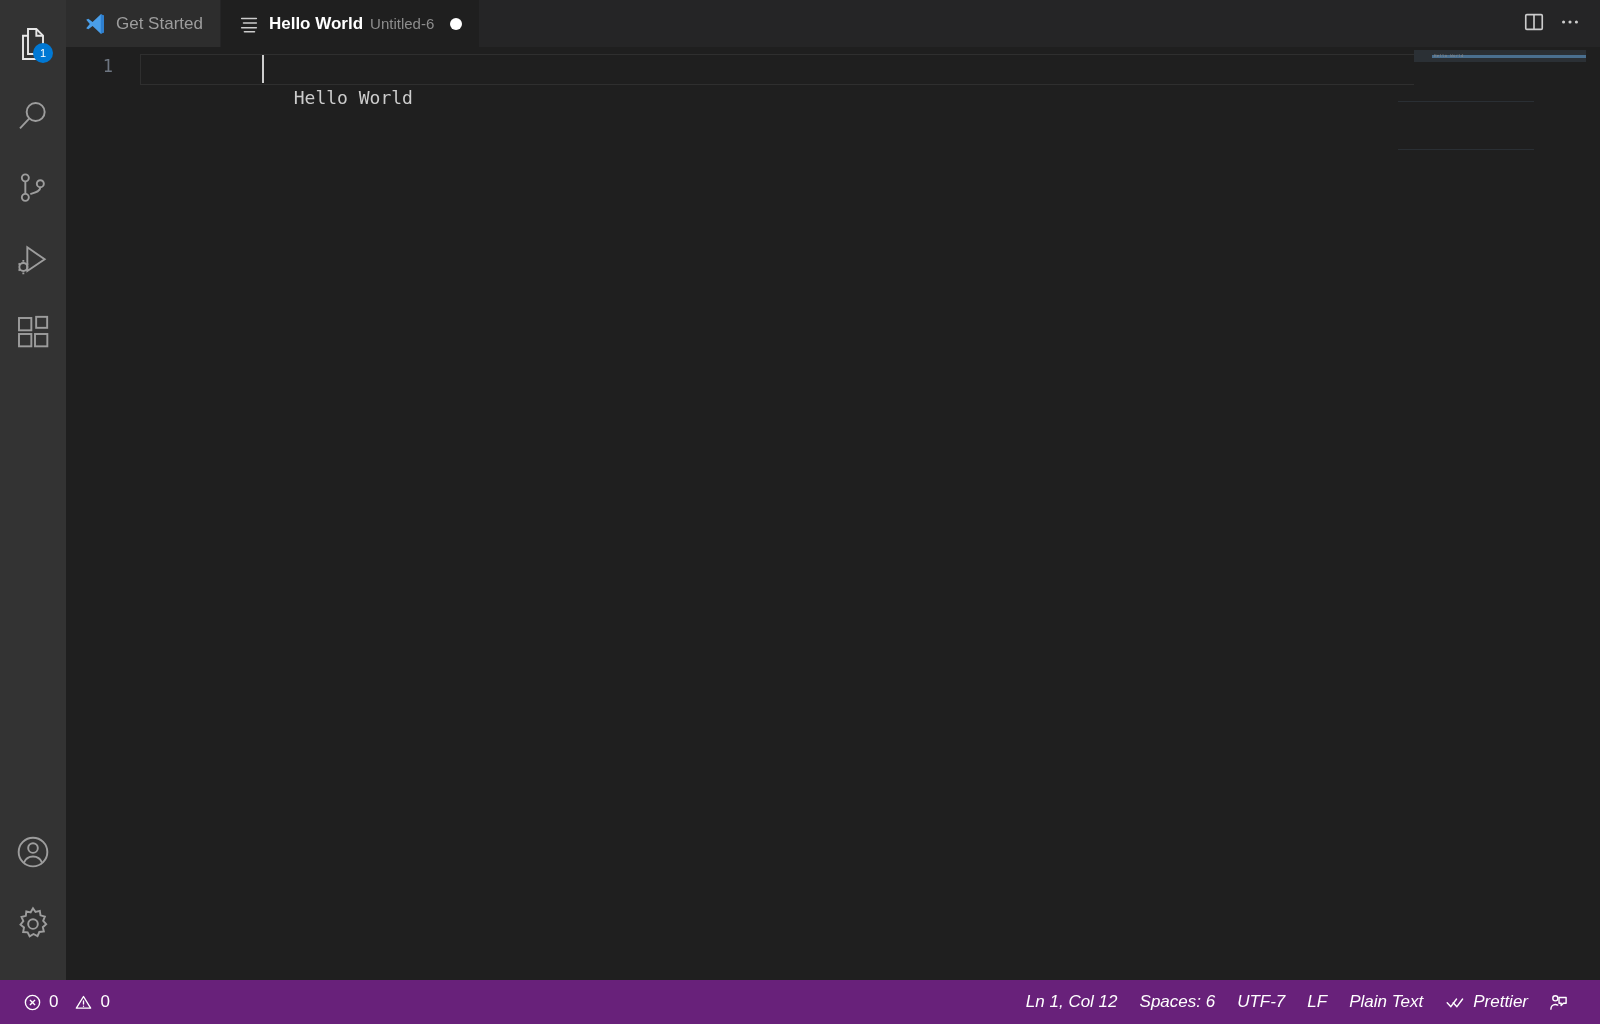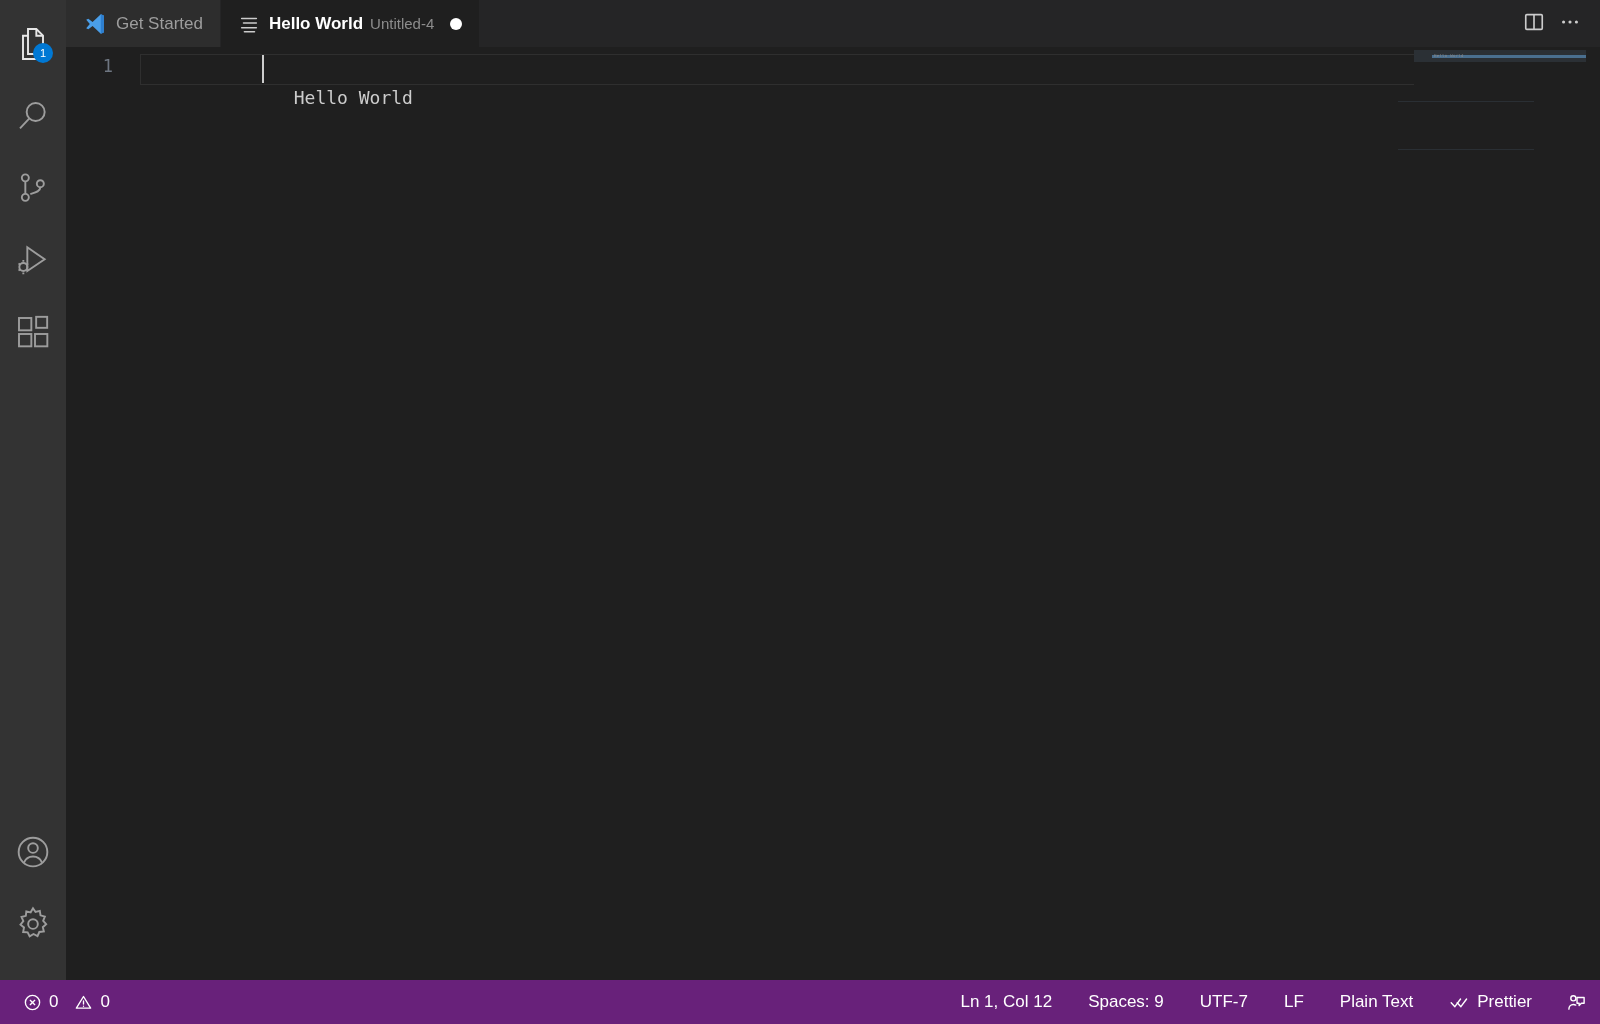--- a/index.html
+++ b/index.html
@@ -130,21 +130,21 @@
 
   
   .statusbar {
     height:44px; flex:0 0 44px;
     background:#68217a;
     display:flex; align-items:center;
     color:#ffffff; font-size:17px;
     padding:0 0 0 14px;
   }
   .sb-left { display:flex; align-items:center; gap:14px; }
-  .sb-right { margin-left:auto; display:flex; align-items:center; gap:14px; padding-right:4px; }
+  .sb-right { margin-left:auto; display:flex; align-items:center; gap:0; padding-right:22px;font-style:italic; }
   .sb-item { display:flex; align-items:center; gap:7px; padding:0 11px; height:44px; line-height:44px; }
   .sb-item.tight { padding:0 9px; }
   .sb-icon { display:flex; align-items:center; }
   .sb-text { font-size:17px; white-space:nowrap; }
 </style>
 </head>
 <body>
 
 <div id="app">
 
@@ -247,21 +247,21 @@
           <div class="tab active">
             <span class="tab-icon">
               <svg width="22" height="22" viewBox="0 0 24 24" stroke="#cccccc" stroke-width="1.7" stroke-linecap="round">
                 <path d="M4 6h16"></path>
                   <path d="M6 11h14"></path>
                   <path d="M4 16h16"></path>
                   <path d="M7 20.5h11"></path>
               </svg>
             </span>
             <span class="tab-label">Hello World</span>
-            <span class="tab-desc">Untitled-4</span>
+            <span class="tab-desc">Untitled-6</span>
             <span class="dirty-dot"></span>
           </div>
 
         </div>
 
         <div class="tabbar-actions">
           <div class="tb-btn">
             <span>
               <svg width="22" height="22" viewBox="0 0 24 24" fill="none" stroke="#cccccc" stroke-width="1.8">
                 <rect x="3" y="4" width="18" height="16" rx="1.2"></rect>
@@ -331,21 +331,21 @@
         </span>
         <span class="sb-text">0</span>
       </div>
     </div>
 
     <div class="sb-right">
       <div class="sb-item">
         <span class="sb-text">Ln 1, Col 12</span>
       </div>
       <div class="sb-item">
-        <span class="sb-text">Spaces: 9</span>
+        <span class="sb-text">Spaces: 6</span>
       </div>
       <div class="sb-item">
         <span class="sb-text">UTF-7</span>
       </div>
       <div class="sb-item">
         <span class="sb-text">LF</span>
       </div>
       <div class="sb-item">
         <span class="sb-text">Plain Text</span>
       </div>

